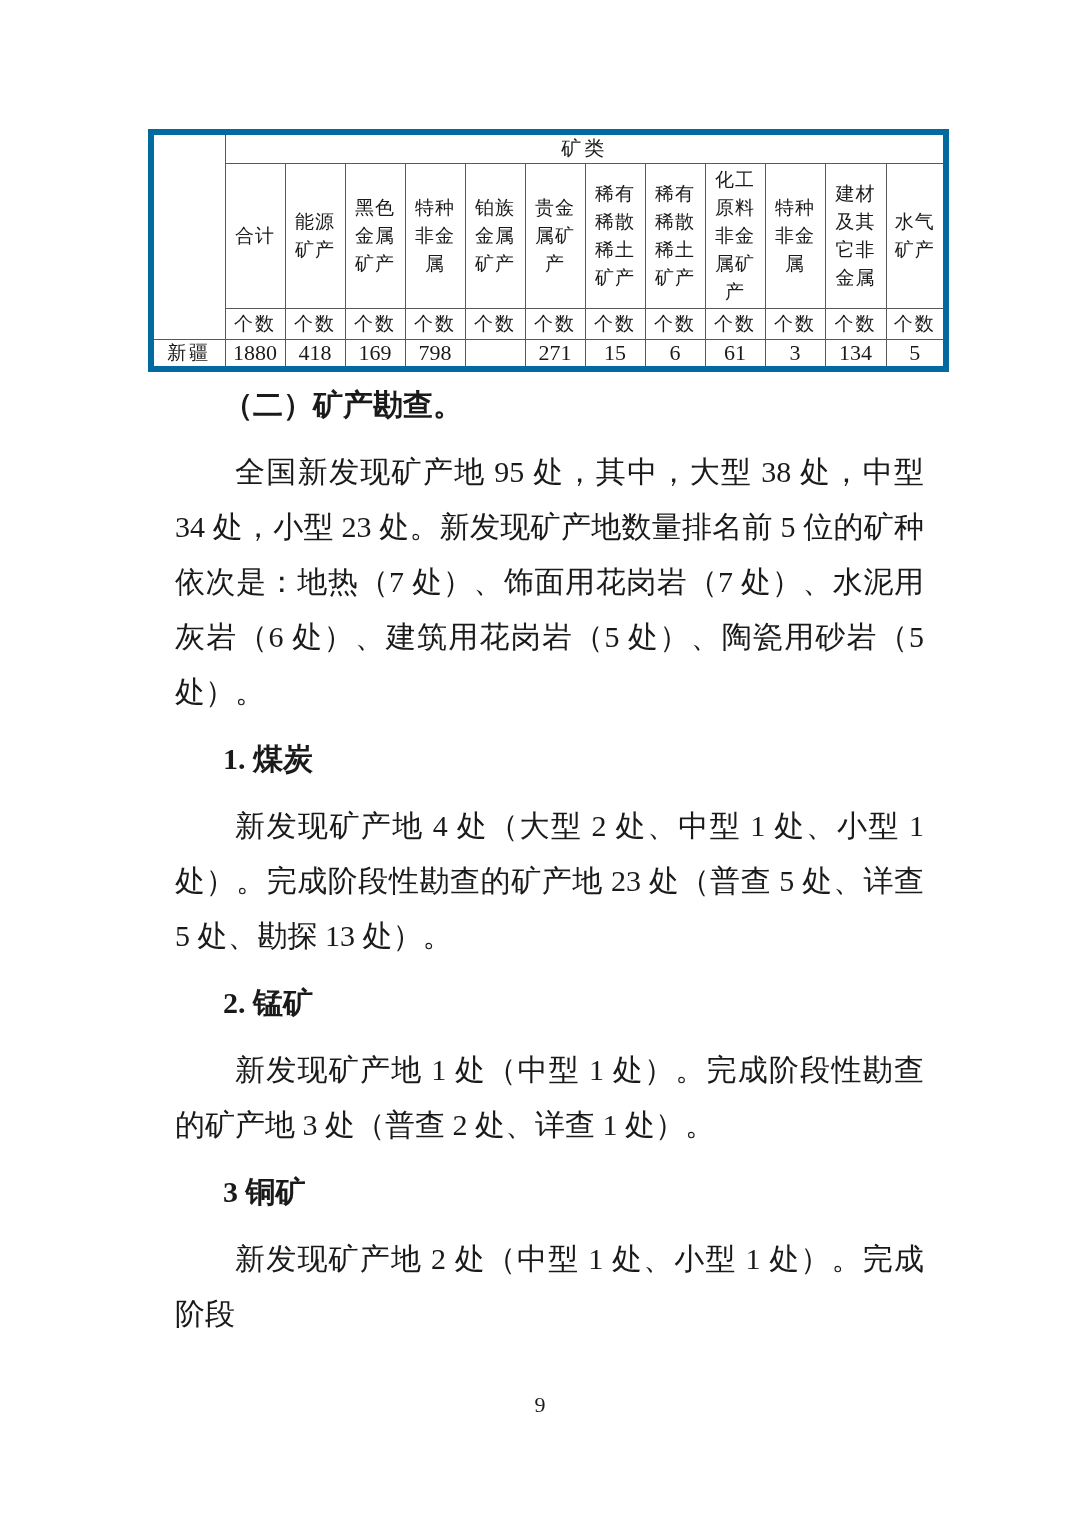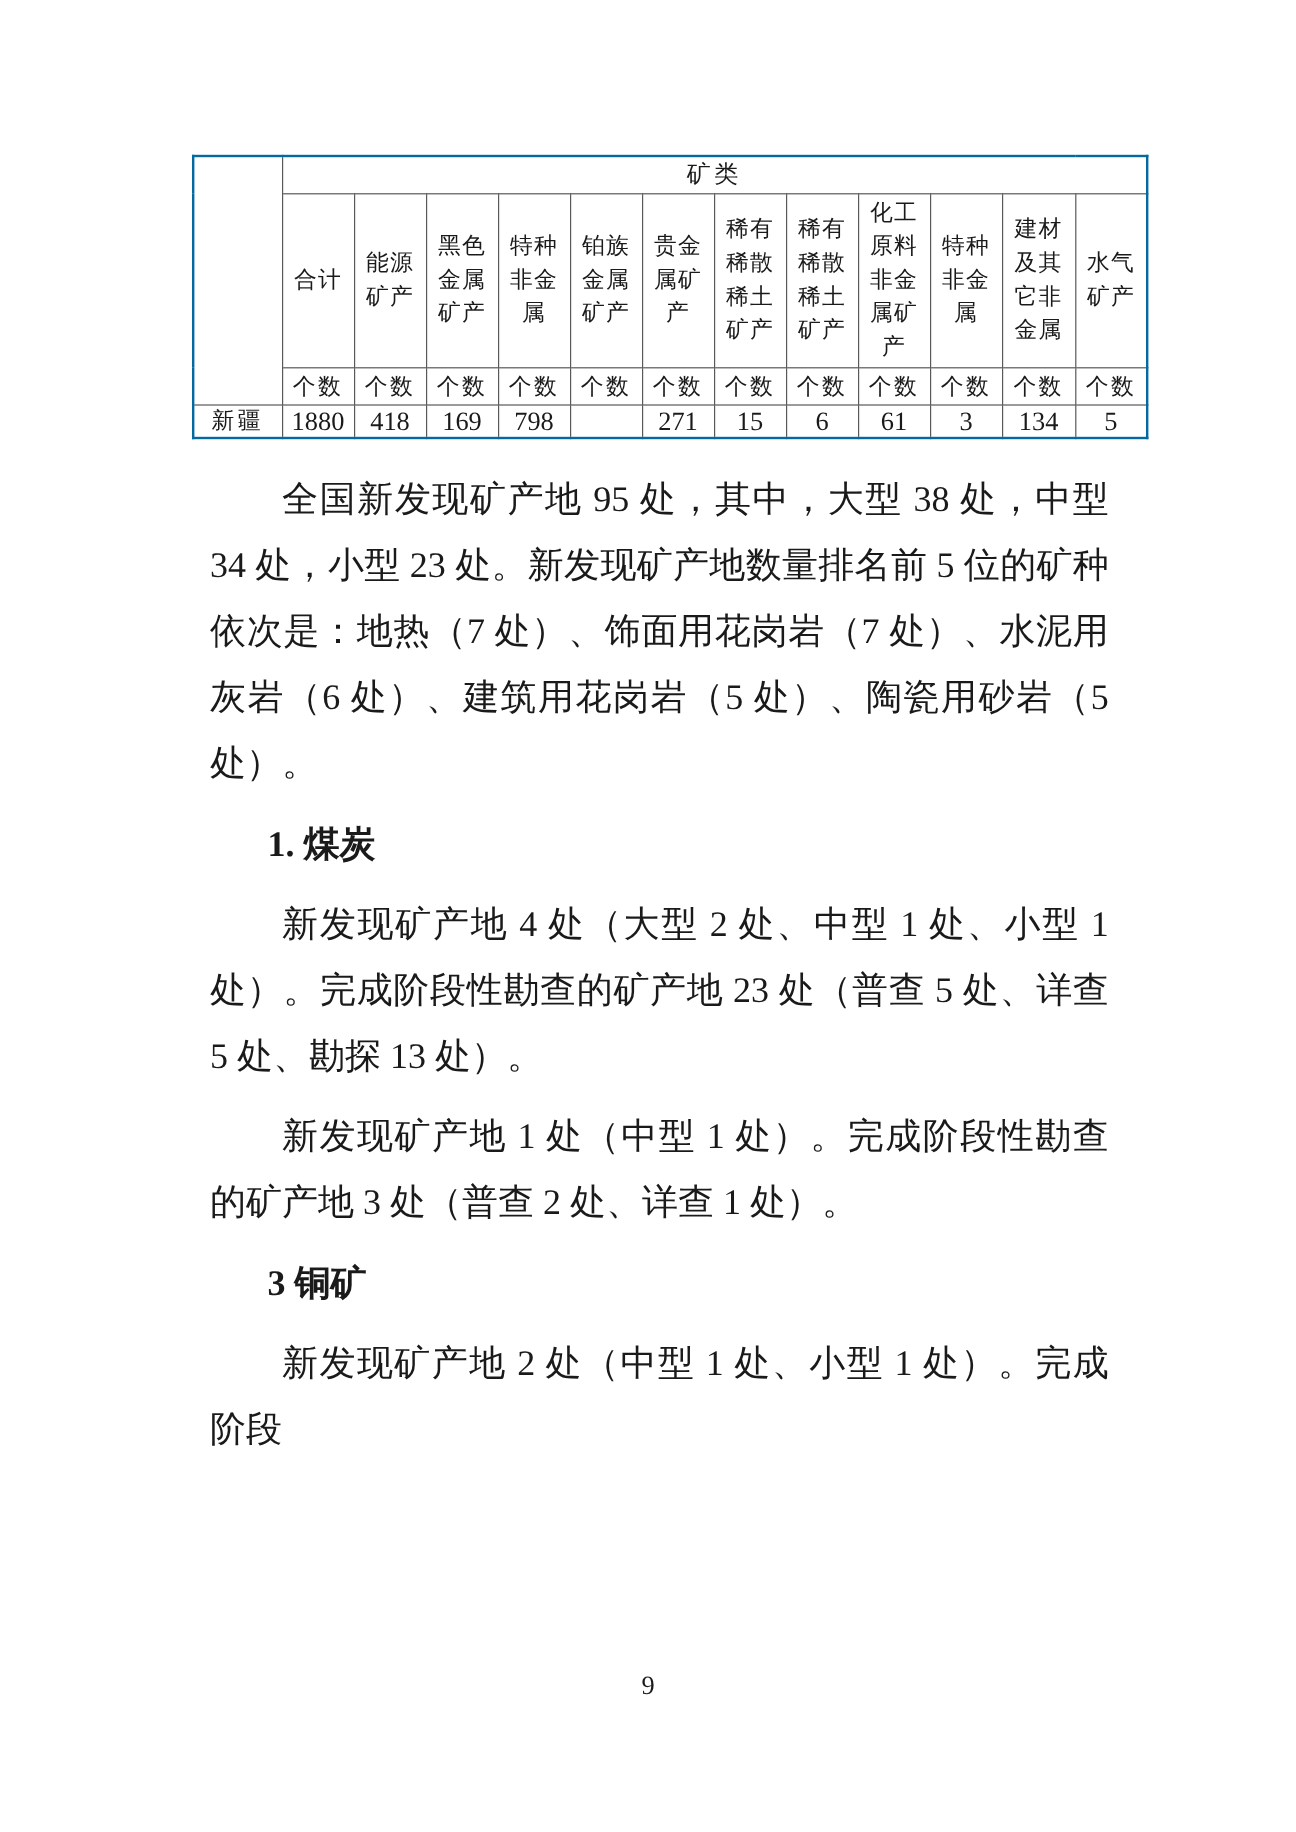--- a/index.html
+++ b/index.html
@@ -12,25 +12,25 @@
   }
   .page {
     position: relative;
     width: 1080px; height: 1527px;
     overflow: hidden;
   }
 
   
   table.minerals {
     position: absolute;
-    left: 160px; top: 129px;
+    left: 148px; top: 129px;
     width: 795px;
     border-collapse: collapse;
     table-layout: fixed;
-    border: 2px solid #0369a1;
+    border: 6px solid #0369a1;
   }
   table.minerals td {
     border: 1px solid #595959;
     text-align: center;
     vertical-align: middle;
     padding: 0;
     overflow: hidden;
   }
   tr.r-cat td.cat {
     height: 31px;
@@ -157,25 +157,27 @@
       <td>6</td>
       <td>61</td>
       <td>3</td>
       <td>134</td>
       <td>5</td>
     </tr>
   </tbody>
     </table>
 
   <div class="body-text">
+    <div class="hd">（二）矿产勘查。</div>
     <p>全国新发现矿产地 95 处，其中，大型 38 处，中型 34 处，小型 23 处。新发现矿产地数量排名前 5 位的矿种依次是：地热（7 处）、饰面用花岗岩（7 处）、水泥用灰岩（6 处）、建筑用花岗岩（5 处）、陶瓷用砂岩（5 处）。</p>
 
     <div class="hd sub">1. 煤炭</div>
     <p>新发现矿产地 4 处（大型 2 处、中型 1 处、小型 1 处）。完成阶段性勘查的矿产地 23 处（普查 5 处、详查 5 处、勘探 13 处）。</p>
 
+    <div class="hd sub">2. 锰矿</div>
     <p>新发现矿产地 1 处（中型 1 处）。完成阶段性勘查的矿产地 3 处（普查 2 处、详查 1 处）。</p>
 
     <div class="hd sub">3 铜矿</div>
     <p>新发现矿产地 2 处（中型 1 处、小型 1 处）。完成阶段</p>
   </div>
 
   <div class="page-number">9</div>
 
 </div>
 

